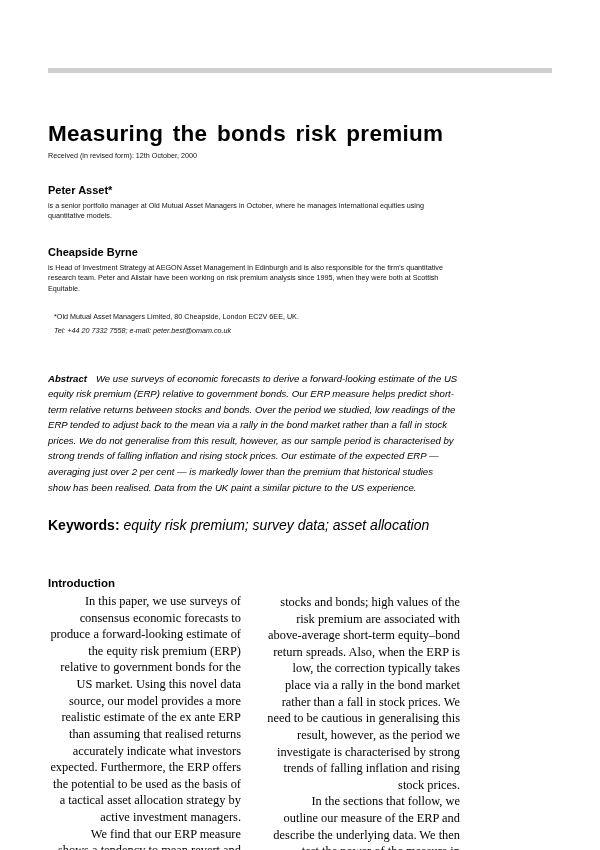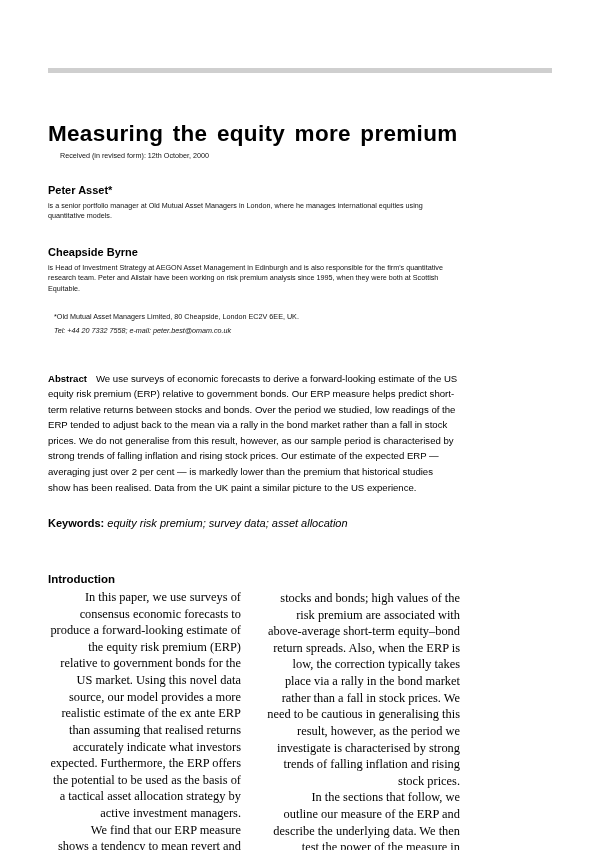--- a/index.html
+++ b/index.html
@@ -85,21 +85,21 @@
     line-height: 1.62;
     text-align: left;
     color: #000;
   }
   .abstract-body .lead {
     font-weight: bold;
     margin-right: 9px;
   }
   .keywords {
     font-family: "Liberation Sans", sans-serif;
-    font-size: 11px;
+    font-size: 14px;
     margin-top: 22px;
     margin-left: 48px;
   }
   .keywords .kw-label { font-weight: bold; }
   .keywords .kw-value { font-style: italic; }
 
   .columns {
     margin-left: 48px;
     margin-top: 44px;
     width: 412px;
@@ -129,39 +129,39 @@
     height: 17px;
   }
 </style>
 </head>
 <body>
 
 <div class="page">
 
   <div class="top-rule" style="margin-left:0;"></div>
 
-  <div class="title" style="margin-left:0;">Measuring the equity more premium</div>
-  <div class="received" style="margin-left:12px;">Received (in revised form): 12th October, 2000</div>
+  <div class="title" style="margin-left:0;">Measuring the bonds risk premium</div>
+  <div class="received" style="margin-left:0;">Received (in revised form): 12th October, 2000</div>
 
   <div class="author-block" style="margin-left:0;">
     <div class="author-name">Peter Asset*</div>
-    <div class="author-bio">is a senior portfolio manager at Old Mutual Asset Managers in London, where he manages international equities using quantitative models.</div>
+    <div class="author-bio">is a senior portfolio manager at Old Mutual Asset Managers in October, where he manages international equities using quantitative models.</div>
   </div>
 
   <div class="author-block" style="margin-left:0;">
     <div class="author-name">Cheapside Byrne</div>
     <div class="author-bio">is Head of Investment Strategy at AEGON Asset Management in Edinburgh and is also responsible for the firm's quantitative research team. Peter and Alistair have been working on risk premium analysis since 1995, when they were both at Scottish Equitable.</div>
   </div>
 
   <div class="contact" style="margin-left:6px;">
     <div>*Old Mutual Asset Managers Limited, 80 Cheapside, London EC2V 6EE, UK.</div>
     <div class="line2">Tel: +44 20 7332 7558; e-mail: peter.best@omam.co.uk</div>
   </div>
 
-  <div class="abstract" style="margin-left:0;">
+  <div class="abstract" style="margin-left:0;font-style:italic;">
     <div class="abstract-body"><span class="lead">Abstract</span><span>We use surveys of economic forecasts to derive a forward-looking estimate of the US equity risk premium (ERP) relative to government bonds. Our ERP measure helps predict short-term relative returns between stocks and bonds. Over the period we studied, low readings of the ERP tended to adjust back to the mean via a rally in the bond market rather than a fall in stock prices. We do not generalise from this result, however, as our sample period is characterised by strong trends of falling inflation and rising stock prices. Our estimate of the expected ERP — averaging just over 2 per cent — is markedly lower than the premium that historical studies show has been realised. Data from the UK paint a similar picture to the US experience.</span></div>
   </div>
 
   <div class="keywords" style="margin-left:0;">
     <span class="kw-label">Keywords:</span>
     <span class="kw-value">equity risk premium; survey data; asset allocation</span>
   </div>
 
   <div class="columns" style="margin-left:0;">
     <div class="col">

